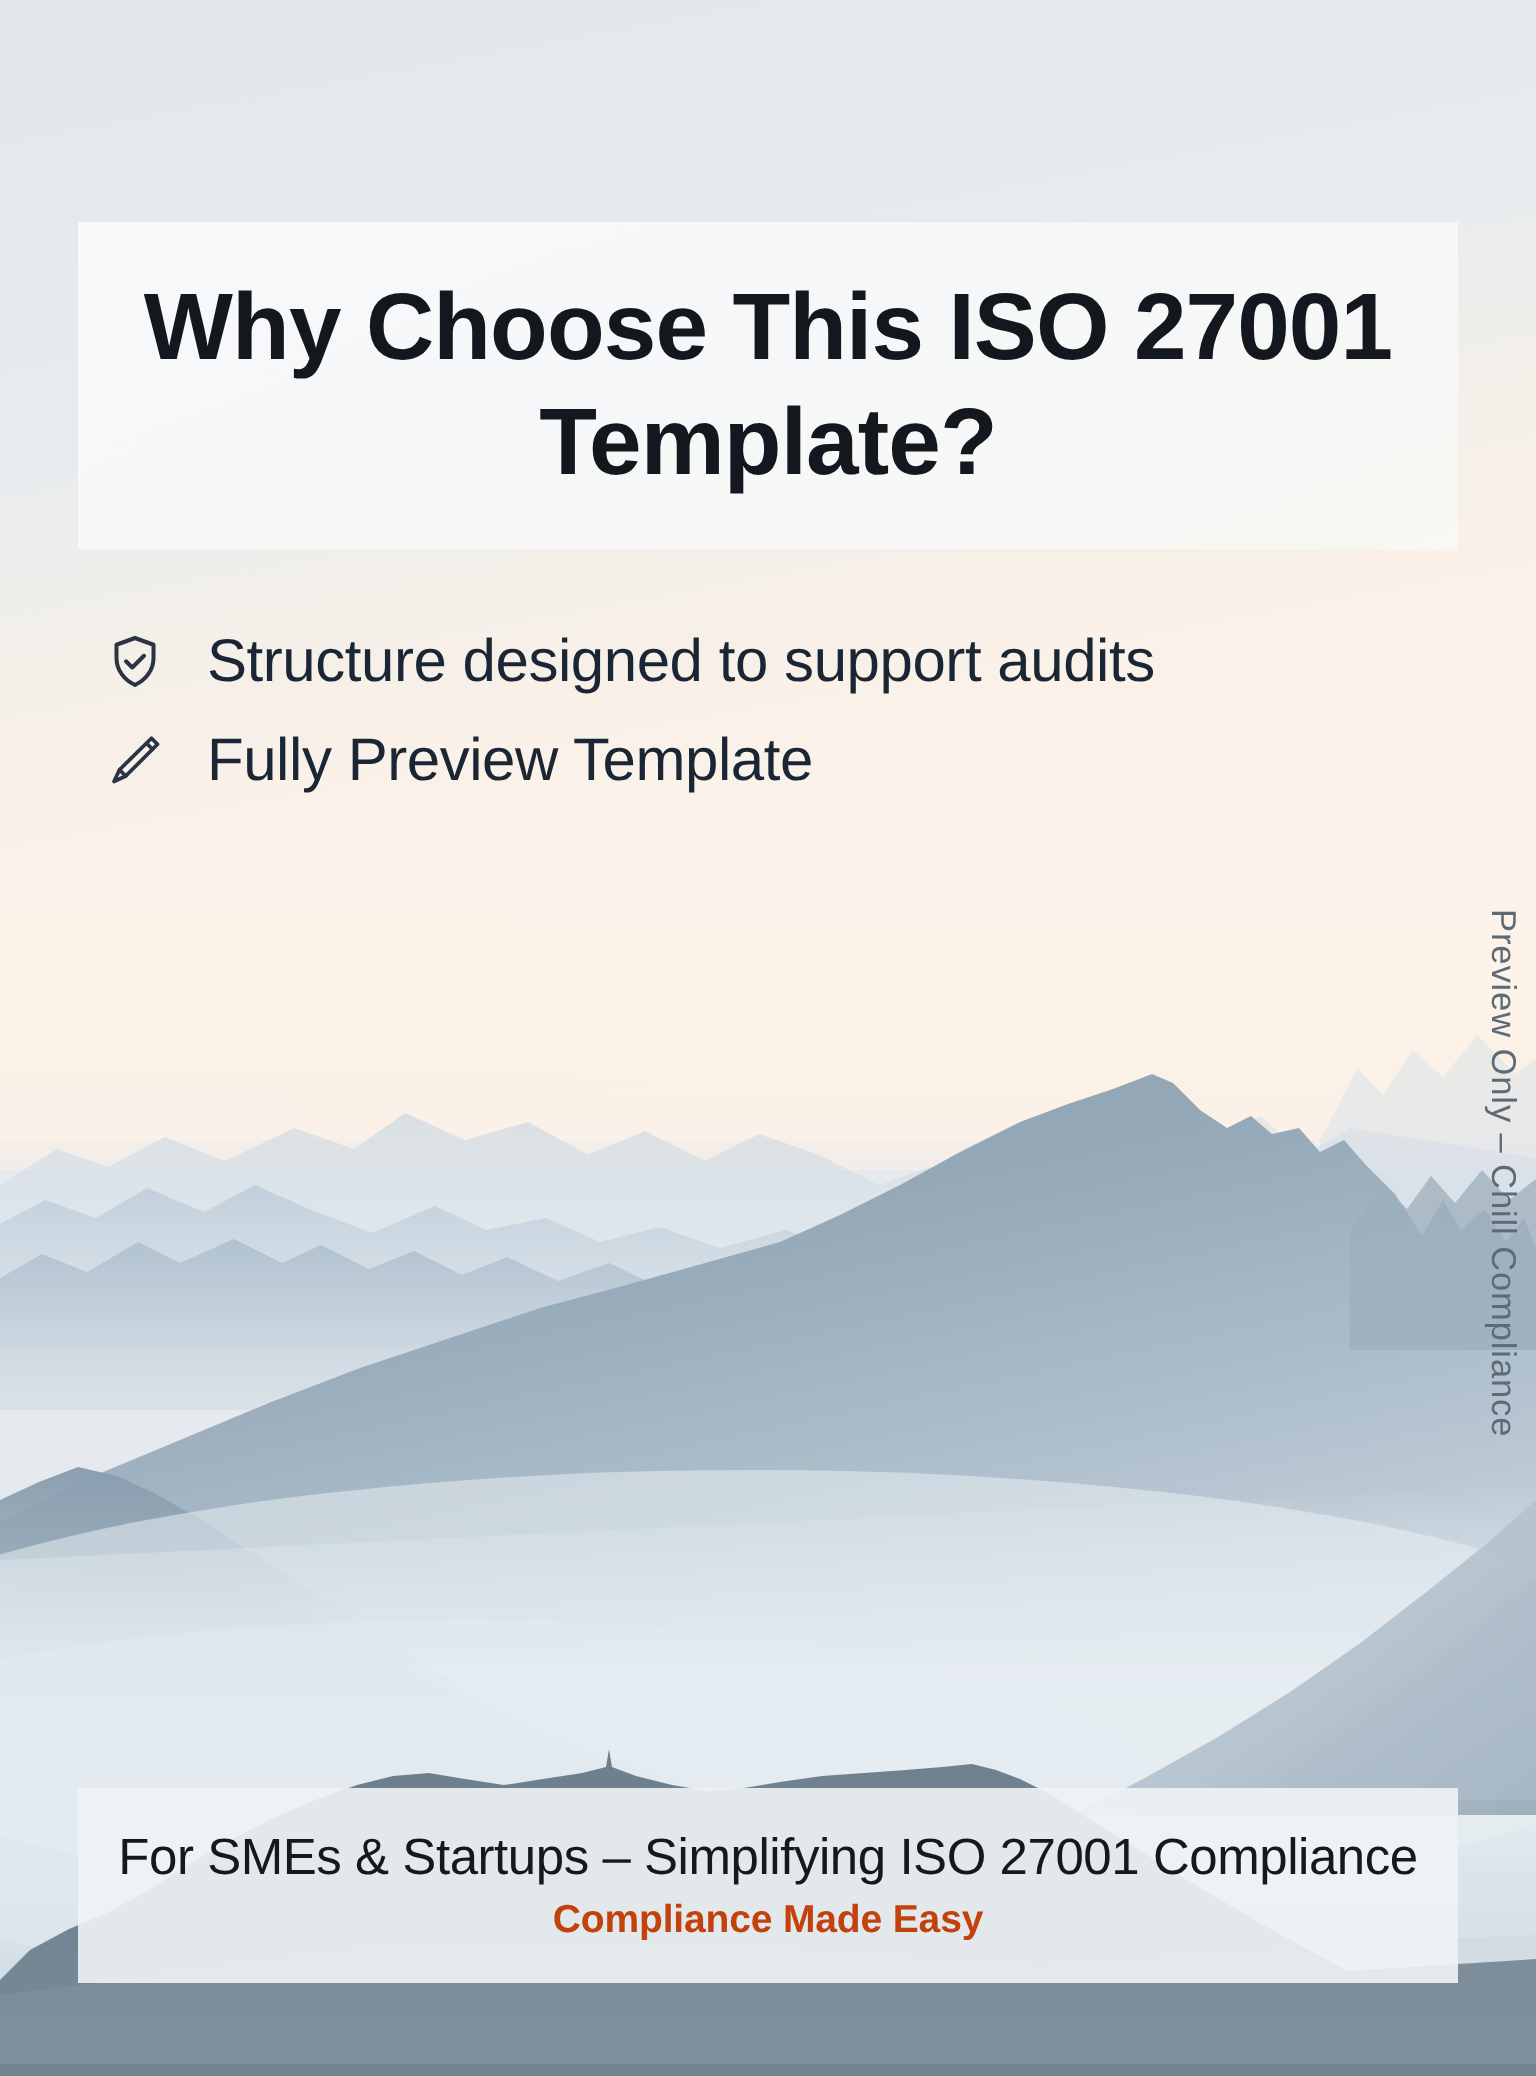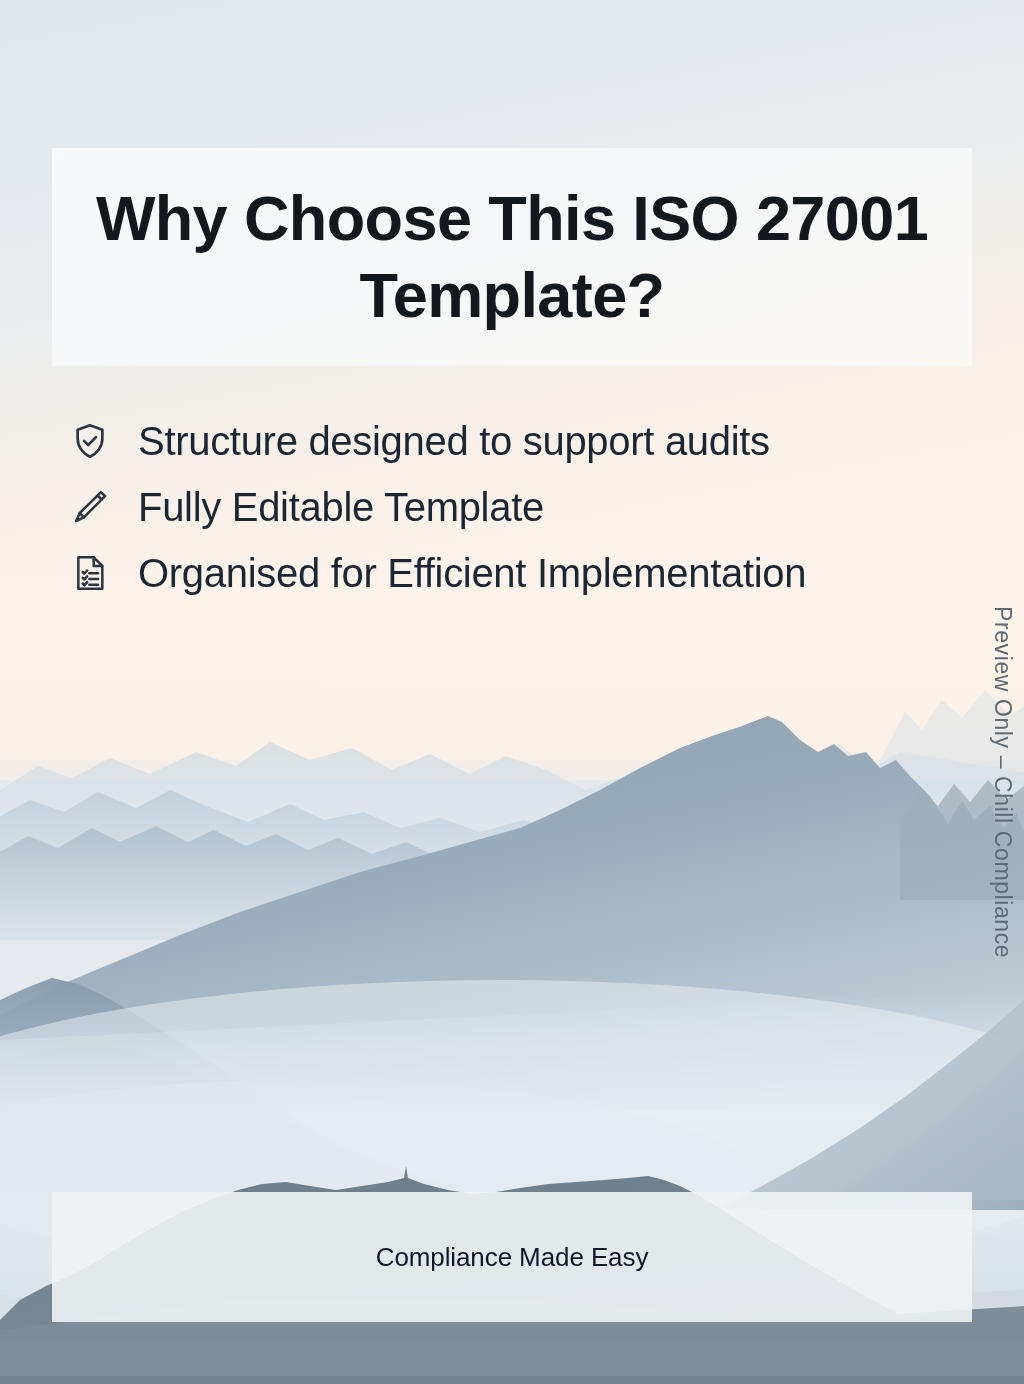--- a/index.html
+++ b/index.html
@@ -112,22 +112,22 @@
     font-family: "Liberation Sans", sans-serif;
     font-size: 34px;
     font-weight: 400;
     color: #16181b;
     letter-spacing: -0.3px;
     white-space: nowrap;
   }
   #banner-secondary {
     font-family: "Liberation Sans", sans-serif;
     font-size: 26px;
-    font-weight: 400;
-    color: #0f172a;
+    font-weight: 700;
+    color: #c2410c;
     letter-spacing: -0.1px;
     white-space: nowrap;
   }
 
   
   #watermark {
     position: absolute;
     right: 0px;
     top: 0px;
     width: 44px;
@@ -304,42 +304,28 @@
 
 
     <div class="feature-row">
       <span class="feature-icon">
         <svg viewBox="0 0 24 24" fill="none" stroke="#2b3442" stroke-width="1.5" stroke-linecap="round" stroke-linejoin="round">
           <path d="M18.6 3.1 21 5.5 8.3 18.2 3.6 20.4 5.8 15.7 18.6 3.1Z"></path>
           <path d="M16.6 5.1 19 7.5"></path>
           <path d="M5.8 15.7 8.3 18.2"></path>
         </svg>
       </span>
-      <span class="feature-label">Fully Editable Template</span>
+      <span class="feature-label">Fully Preview Template</span>
     </div>
 
-    <div class="feature-row">
-      <span class="feature-icon">
-        <svg viewBox="0 0 24 24" fill="none" stroke="#2b3442" stroke-width="1.5" stroke-linecap="round" stroke-linejoin="round">
-          <path d="M5 2.6h9.2L19.4 7.8V21.4H5V2.6Z"></path>
-          <path d="M14.2 2.6v5.2h5.2"></path>
-          <path d="M7.6 11.4l1 1 1.7-1.9"></path>
-          <path d="M11.6 12.1h5.2"></path>
-          <path d="M7.6 14.9l1 1 1.7-1.9"></path>
-          <path d="M11.6 15.6h5.2"></path>
-          <path d="M7.6 18.4l1 1 1.7-1.9"></path>
-          <path d="M11.6 19.1h5.2"></path>
-        </svg>
-      </span>
-      <span class="feature-label">Organised for Efficient Implementation</span>
-    </div>
 
   </div>
 
   <div id="bottom-banner">
+    <div id="banner-primary">For SMEs &amp; Startups – Simplifying ISO 27001 Compliance</div>
     <div id="banner-secondary">Compliance Made Easy</div>
   </div>
 
   <div id="watermark">
     <span id="watermark-text">Preview Only – Chill Compliance</span>
   </div>
 
 </div>
 
 </body></html>

